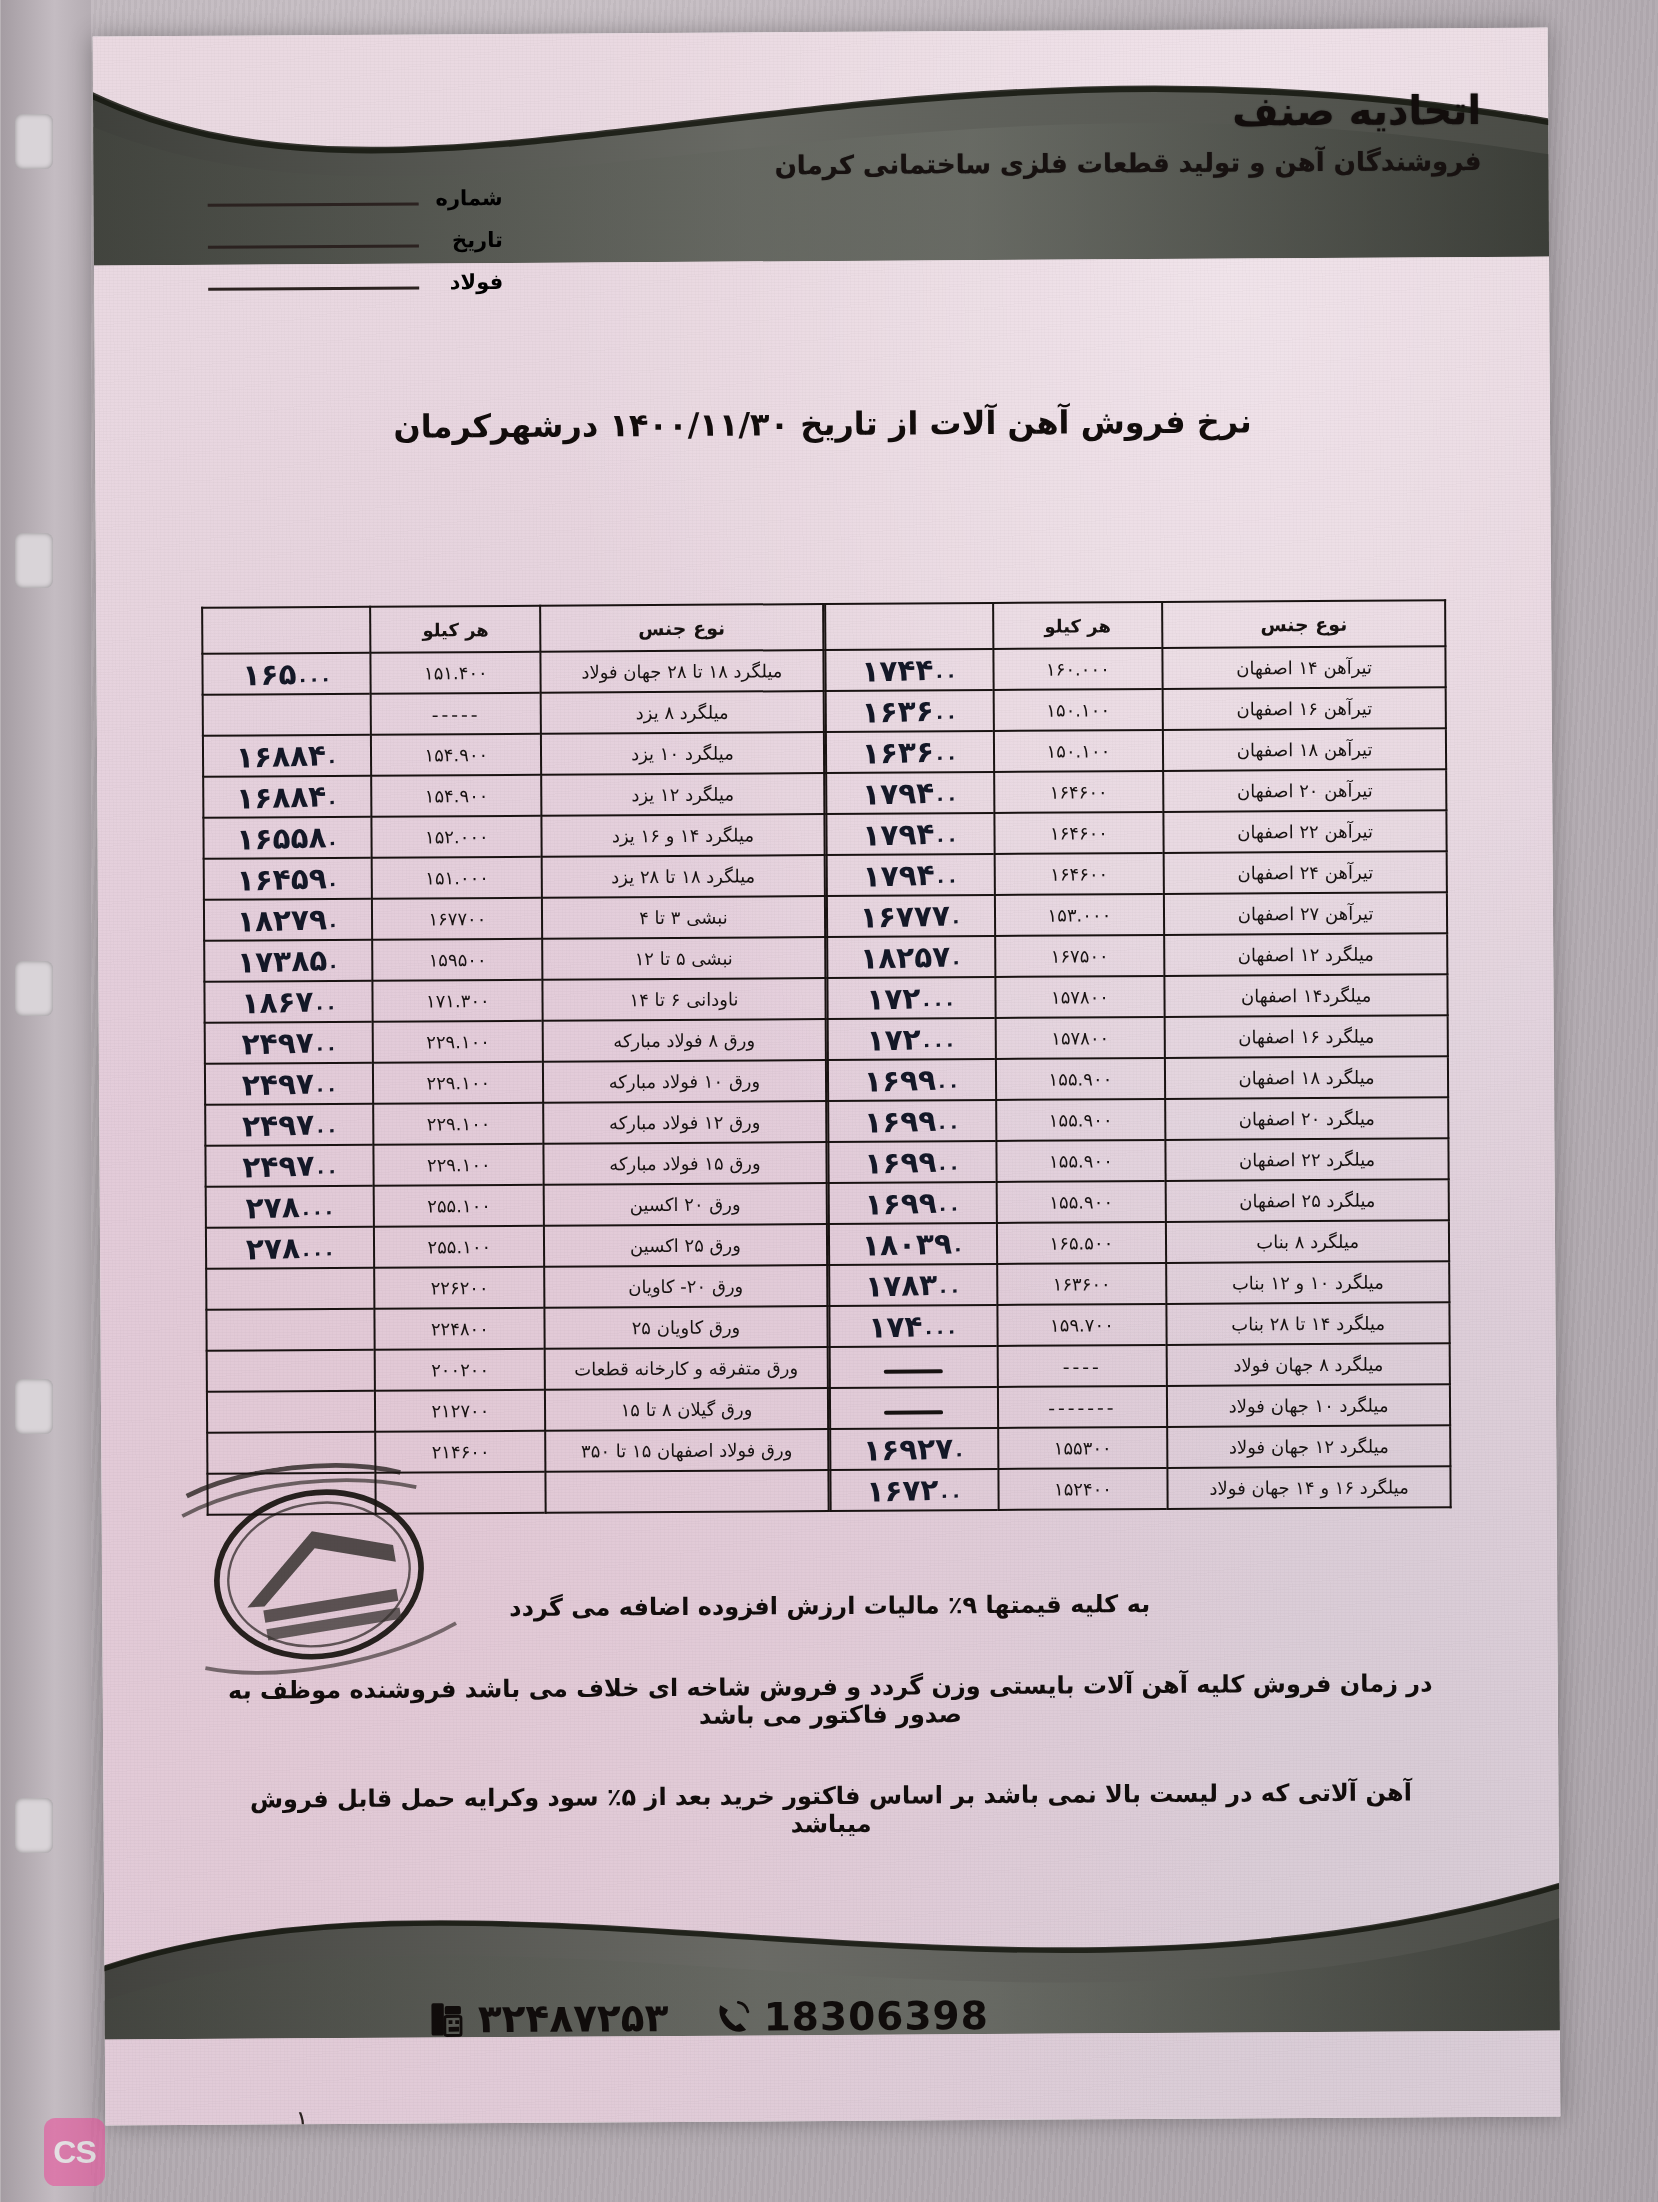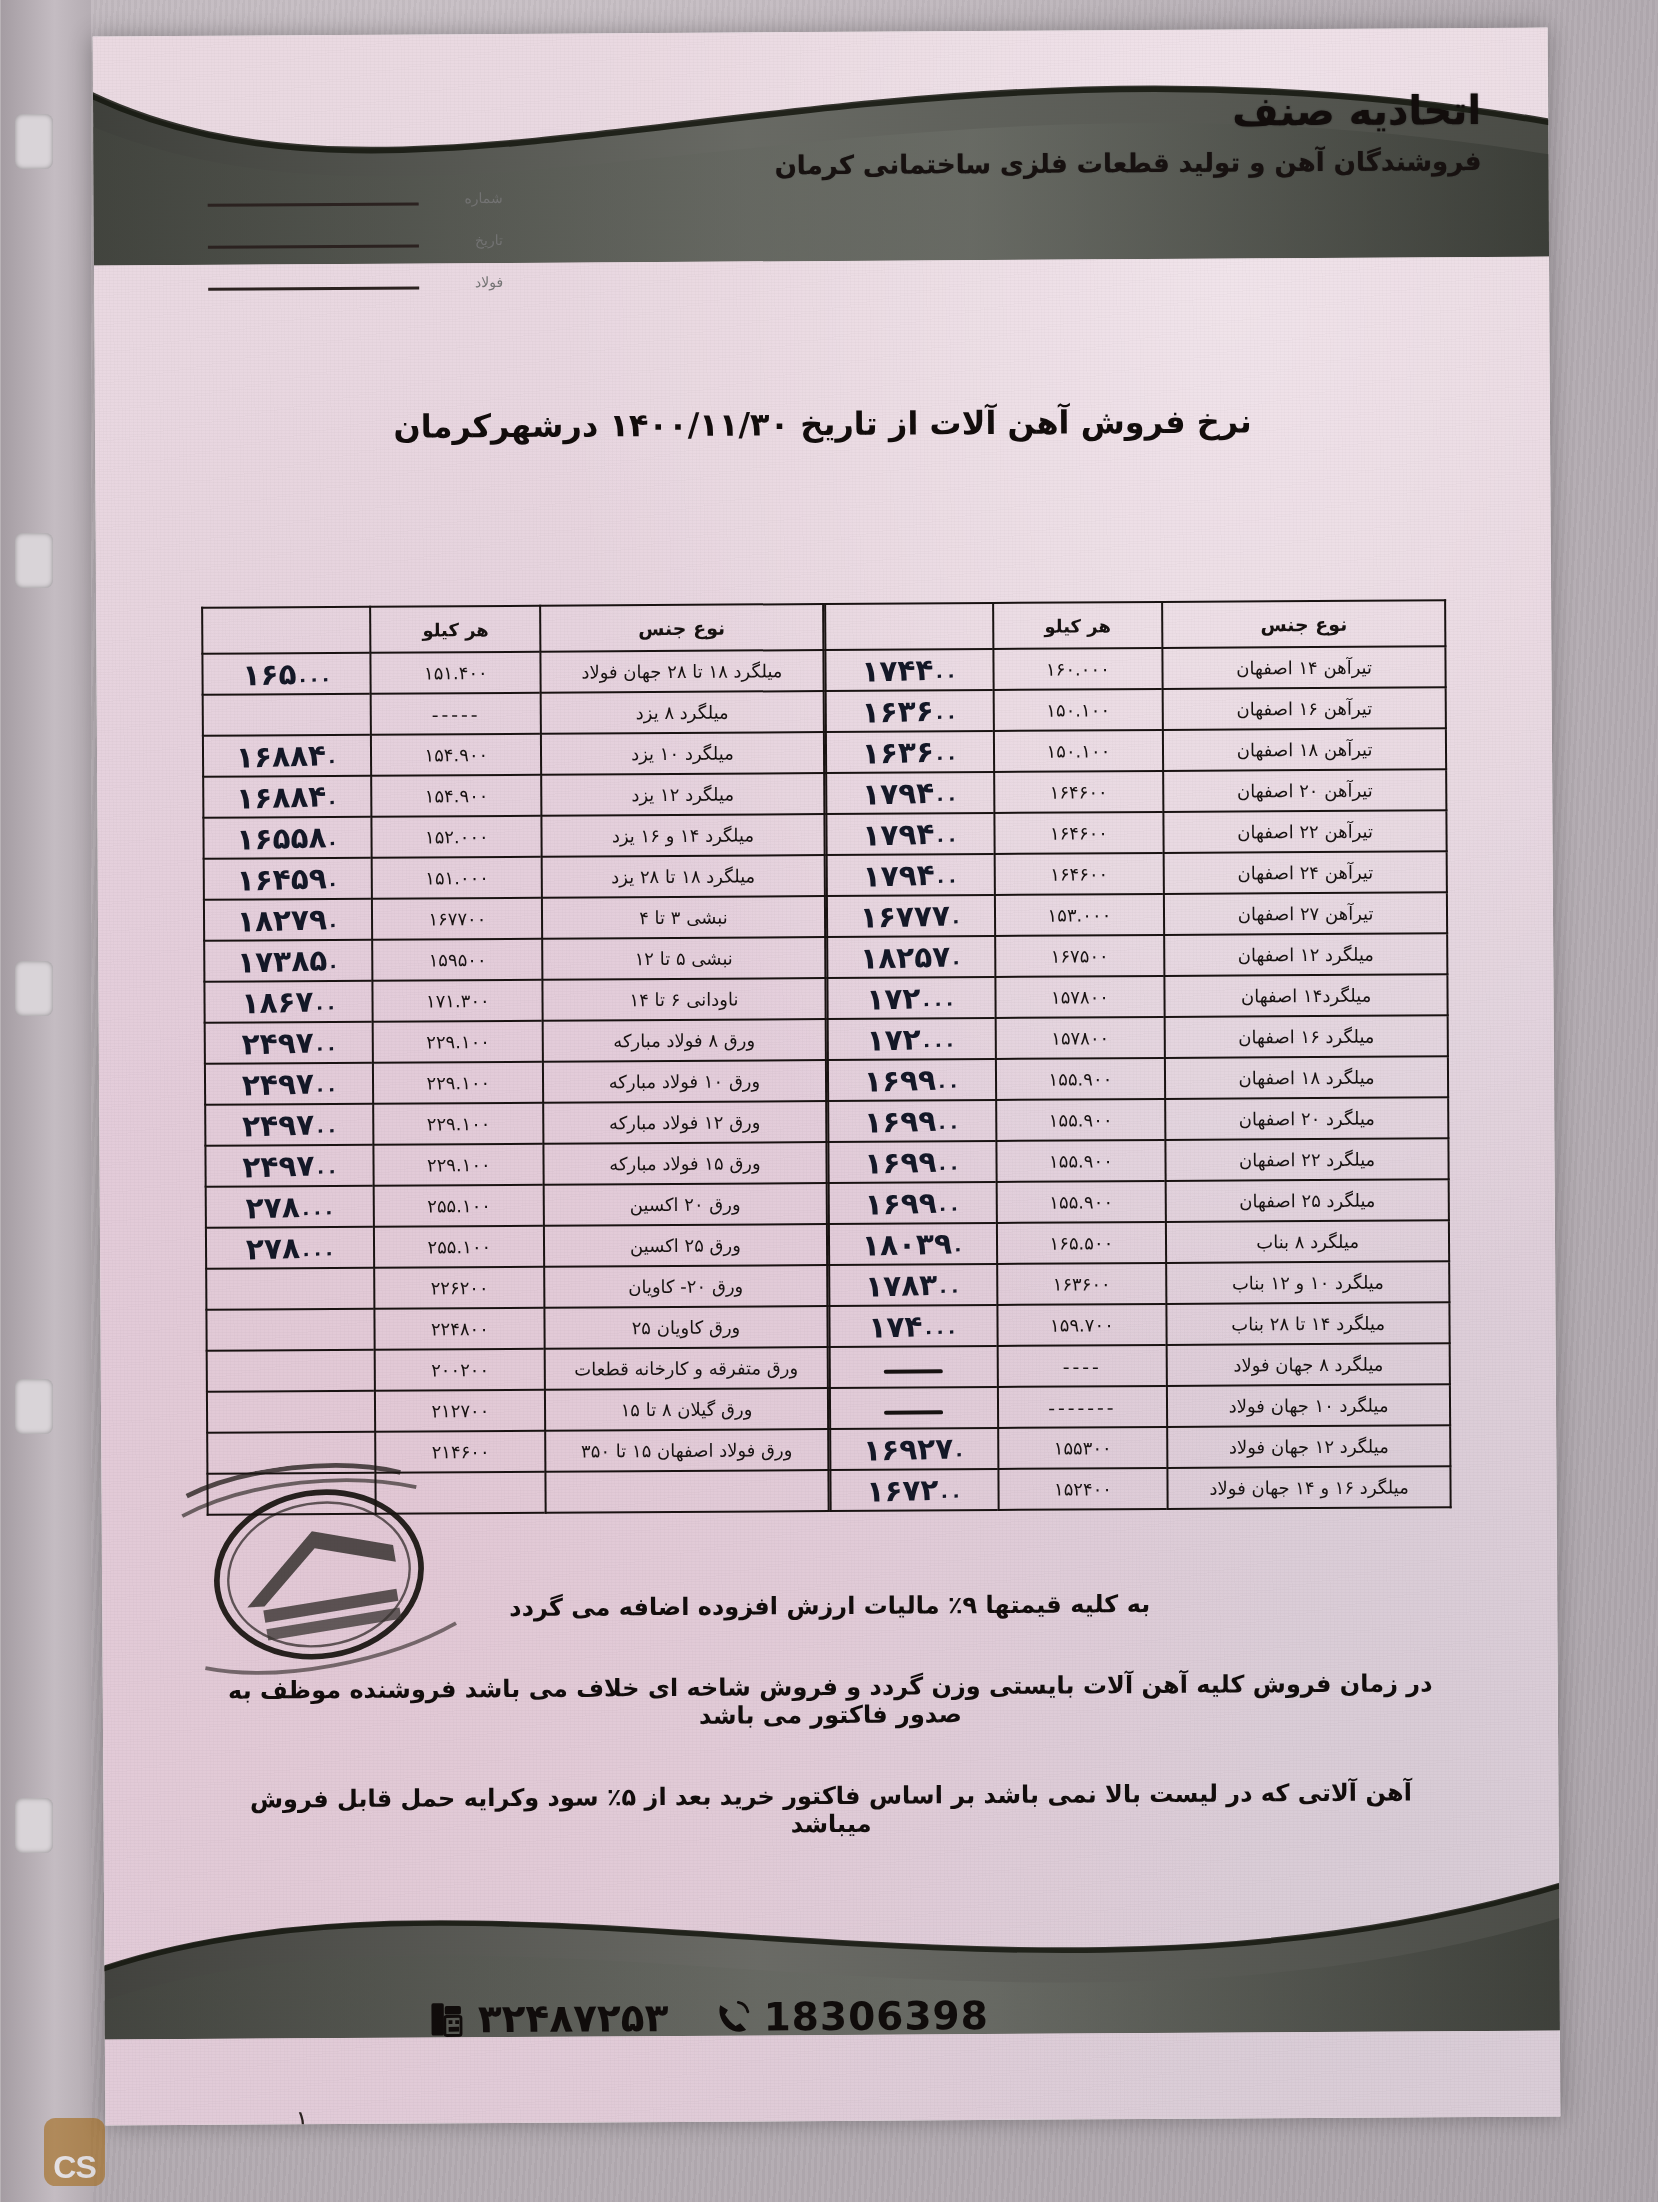--- a/index.html
+++ b/index.html
@@ -54,21 +54,21 @@
     text-shadow:0 0 1px rgba(0,0,0,.5);}
 
   
   #header-swoosh{position:absolute;z-index:3;left:-19px;top:-9.5px;width:1493px;height:238px;}
   #footer-swoosh{position:absolute;z-index:3;left:-19px;bottom:86px;width:1493px;height:219px;}
 
   
   #form-fields{position:absolute;z-index:7;right:1046px;top:143px;width:295px;}
   .ff-row{display:flex;align-items:center;justify-content:flex-start;
     gap:17px;height:42px;}
-  .ff-label{font-size:14px;font-weight:normal;color:#737373;min-width:67px;text-align:right;
+  .ff-label{font-size:21px;font-weight:bold;color:#000000;min-width:67px;text-align:right;
     letter-spacing:2.9px;}
   .ff-line{flex:1;height:2.9px;background:#2b2220;margin-top:11.4px;}
 
   
   #doc-title{position:absolute;z-index:7;top:373px;right:0;left:0;text-align:center;
     font-size:32px;font-weight:bold;color:#120d0c;}
 
   
   #tables{position:absolute;z-index:7;top:571px;right:105px;left:105px;
     display:flex;gap:0;direction:rtl;}
@@ -97,22 +97,22 @@
 
   
   #contact{position:absolute;z-index:9;bottom:82px;right:571px;
     display:flex;align-items:center;gap:44px;direction:ltr;}
   .contact-item{display:flex;align-items:center;gap:13.3px;}
   .contact-num{font-size:39px;font-weight:bold;color:#100c0b;letter-spacing:1px;}
 
   
   #watermark{position:absolute;z-index:30;left:44px;bottom:17px;
     display:flex;align-items:center;gap:21px;opacity:.55;}
-  #cs-badge{width:61px;height:68px;border-radius:11.4px;background:#a16207;
-    display:flex;align-items:flex-end;justify-content:center;position:relative;}
+  #cs-badge{width:61px;height:68px;border-radius:11.4px;background:#ec4899;
+    display:flex;align-items:center;justify-content:center;position:relative;}
   #cs-badge span{font-size:32px;font-weight:bold;color:#fff;font-family:"Liberation Sans",sans-serif;letter-spacing:-1px;}
   #cs-text{font-size:48px;color:#a8a3a5;font-family:"Liberation Sans",sans-serif;letter-spacing:1px;}
   #page-num{position:absolute;z-index:9;left:190px;bottom:-9.5px;font-size:25px;color:#2a2220;}
 </style>
 </head>
 <body>
 
 <div id="scan-backdrop"></div>
 <div id="binder-strip">
   <div class="hole" style="top:114px"></div>

